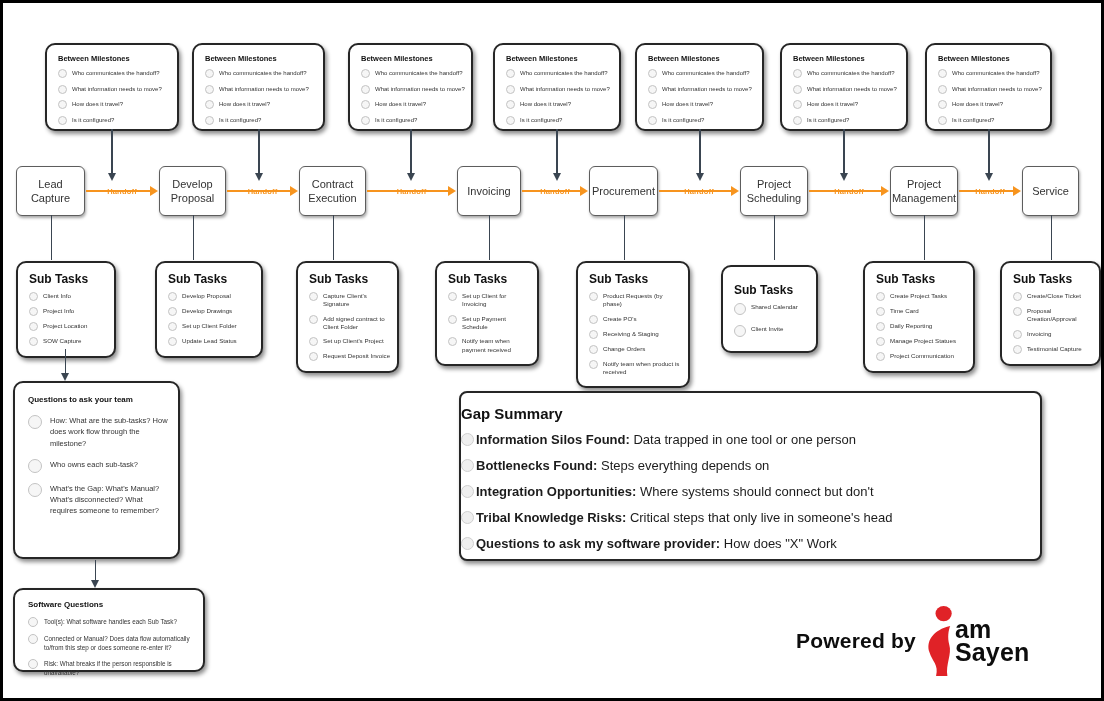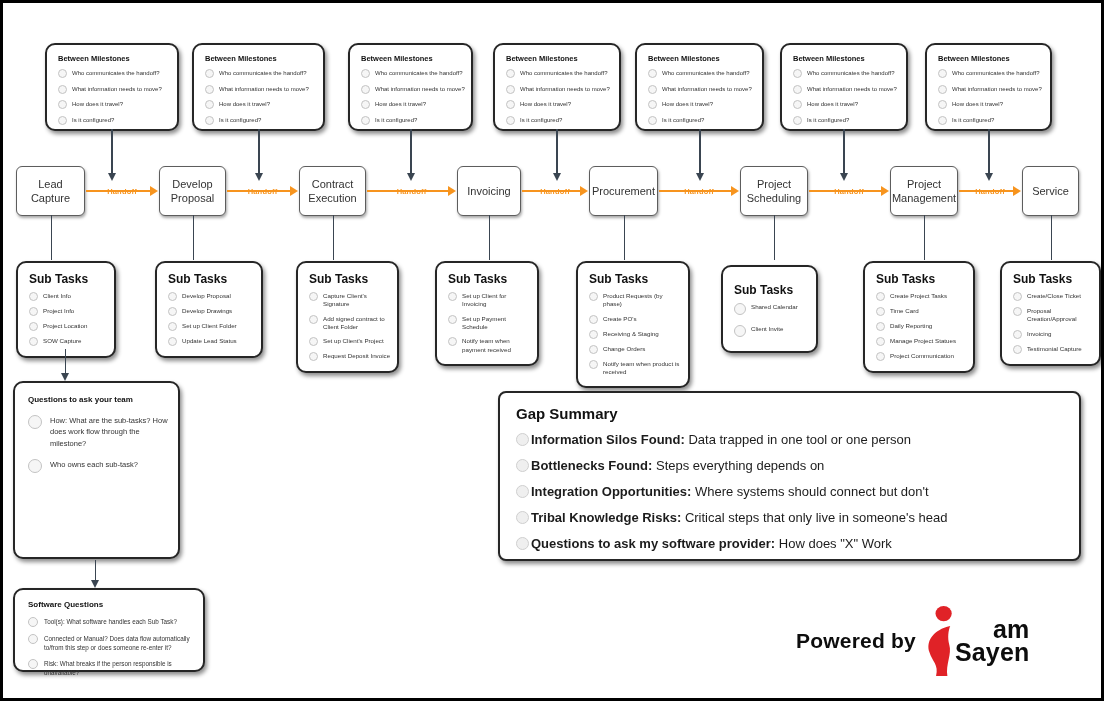--- a/index.html
+++ b/index.html
@@ -89,29 +89,29 @@
   .teamq-item-text{font-size:7.5px;color:#333;line-height:1.5;}
 
   
   .swq{left:10px;top:585px;width:192px;height:84px;padding:10px 8px 6px 13px;}
   .swq-title{font-size:8px;font-weight:bold;color:#111;margin-bottom:8px;}
   .swq-item{display:flex;align-items:flex-start;gap:6px;margin-bottom:7px;}
   .swq-item .chk{width:10px;height:10px;}
   .swq-item-text{font-size:6.3px;color:#333;line-height:1.45;}
 
   
-  .gap{left:495px;top:388px;width:583px;height:170px;border-radius:8px;padding:12px 16px;}
+  .gap{left:456px;top:388px;width:583px;height:170px;border-radius:8px;padding:12px 0;}
   .gap-title{font-size:15px;font-weight:bold;color:#111;margin-bottom:9px;}
   .gap-item{display:flex;align-items:center;gap:2px;margin-bottom:8.5px;}
   .gap-item .chk{width:13px;height:13px;background:#efefef;border-color:#cfcfcf;}
   .gap-item-text{font-size:13px;color:#1c1c1c;line-height:1.35;}
   .gap-lead{font-weight:bold;}
 
   
-  .brand{position:absolute;left:793px;top:600px;height:76px;display:flex;align-items:center;text-align:right;}
+  .brand{position:absolute;left:793px;top:600px;height:76px;display:flex;align-items:center;}
   .powered{font-size:21px;font-weight:bold;color:#0d0d0d;margin-right:4px;letter-spacing:.2px;}
   .brand-i{width:34px;height:72px;margin-right:1px;}
   .brand-words{display:flex;flex-direction:column;justify-content:center;line-height:.92;}
   .brand-top,.brand-bottom{font-size:25px;font-weight:bold;color:#0d0d0d;letter-spacing:.2px;}
 </style>
 </head>
 <body>
 
 <div class="canvas">
 
@@ -523,20 +523,24 @@
     <div class="teamq-title">Questions to ask your team</div>
     <div>
 
     <div class="teamq-item">
         <span class="chk"></span>
         <span class="teamq-item-text">How:  What are the sub-tasks? How does work flow through the milestone?</span>
       </div>
         <div class="teamq-item">
         <span class="chk"></span>
         <span class="teamq-item-text">Who owns each sub-task?</span>
+      </div>
+        <div class="teamq-item">
+        <span class="chk"></span>
+        <span class="teamq-item-text">What's the Gap:  What's Manual?  What's disconnected? What requires someone to remember?</span>
       </div>
       </div>
   </div>
 
   <div class="varrow a2"></div>
 
   <div class="card swq">
     <div class="swq-title">Software Questions</div>
     <div>
 

